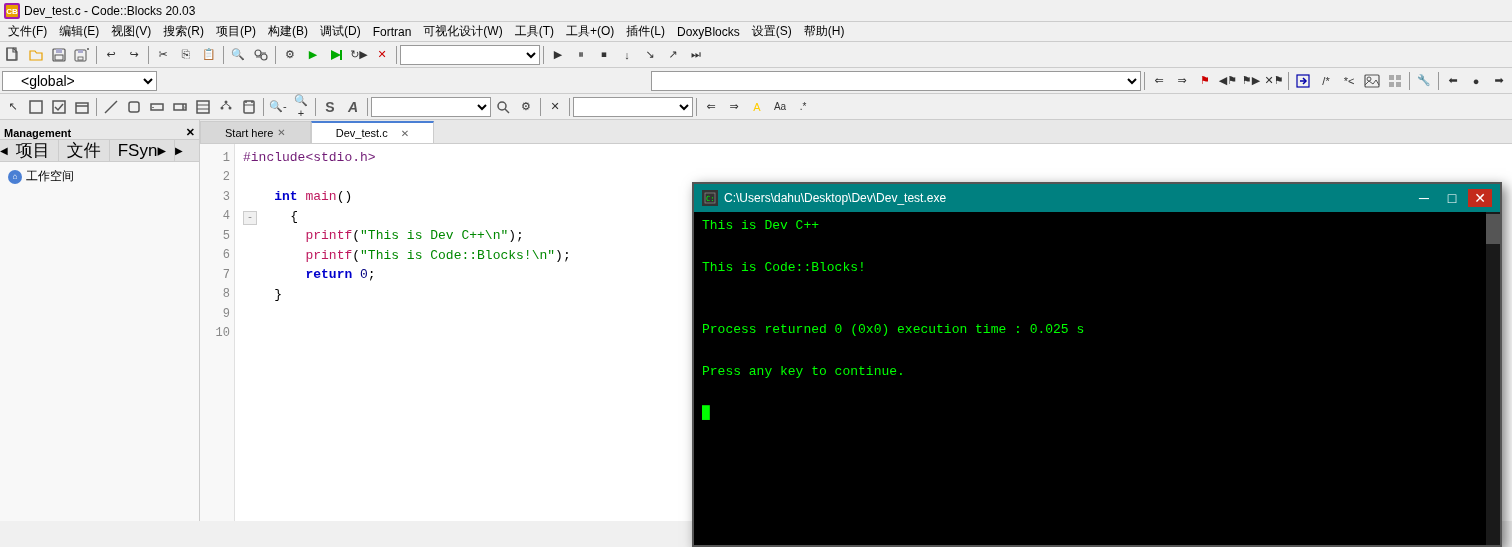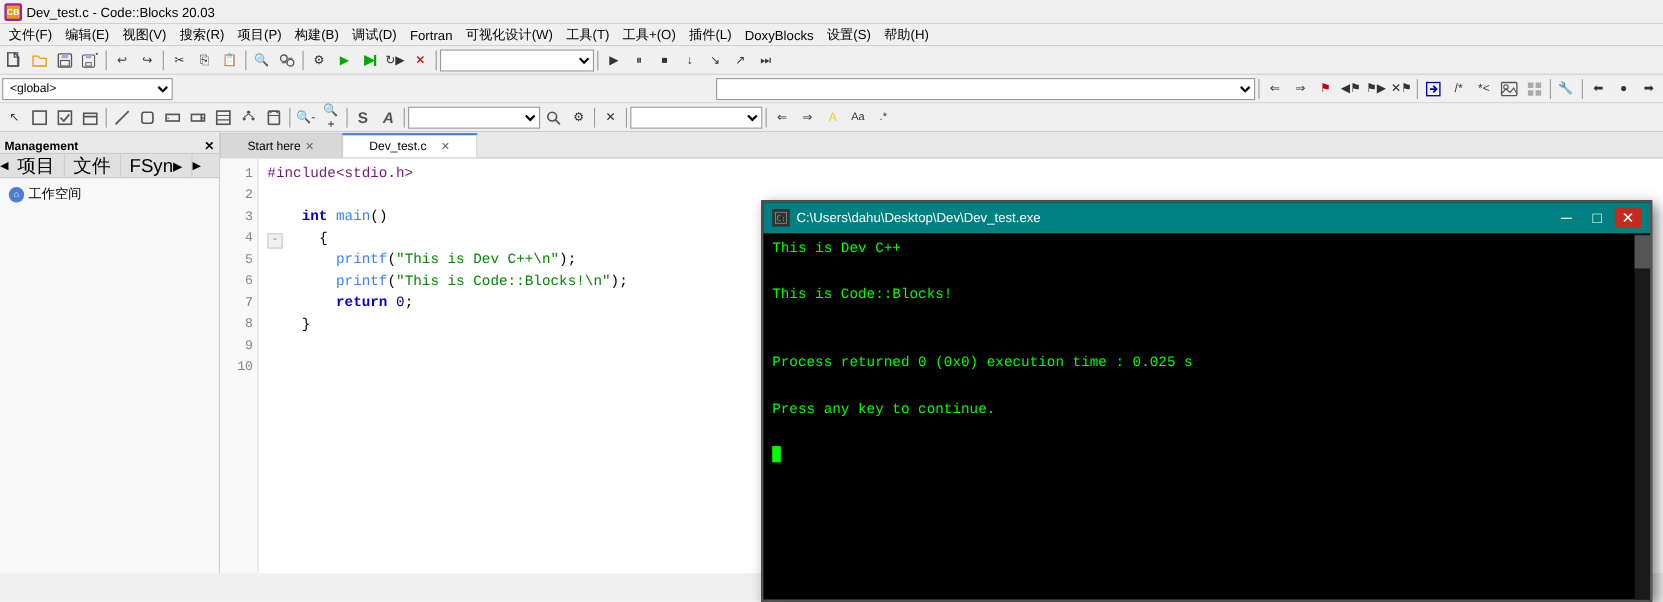--- a/index.html
+++ b/index.html
@@ -68,24 +68,24 @@
       color: #333;
     }
     .tb-sep {
       width: 1px;
       height: 18px;
       background: #999;
       margin: 0 2px;
     }
     .tb-combo {
       height: 20px;
-      font-size: 11px;
+      font-size: 14px;
       border: 1px solid #999;
       background: white;
-      padding: 0 2px;
+      padding: 0 14px;
     }
 
     
     #main-area {
       display: flex;
       height: calc(547px - 22px - 20px - 26px - 26px - 26px);
       
       height: 401px;
     }
 
@@ -313,21 +313,21 @@
       flex-direction: column;
     }
     .scroll-thumb {
       width: 100%;
       height: 30px;
       background: #555;
       margin-top: 2px;
     }
     .kw-blue { color: #0000cc; font-weight: bold; }
     .str-color { color: #008800; }
-    .fn-color { color: #3b82f6; }
+    .fn-color { color: #be185d; }
     .pp-color { color: #701a75; }
     .num-color { color: #000080; }
 
     .toolbar-row {
       height: 26px;
       display: flex;
       align-items: center;
       background: #f0f0f0;
       border-bottom: 1px solid #ccc;
       padding: 0 2px;

